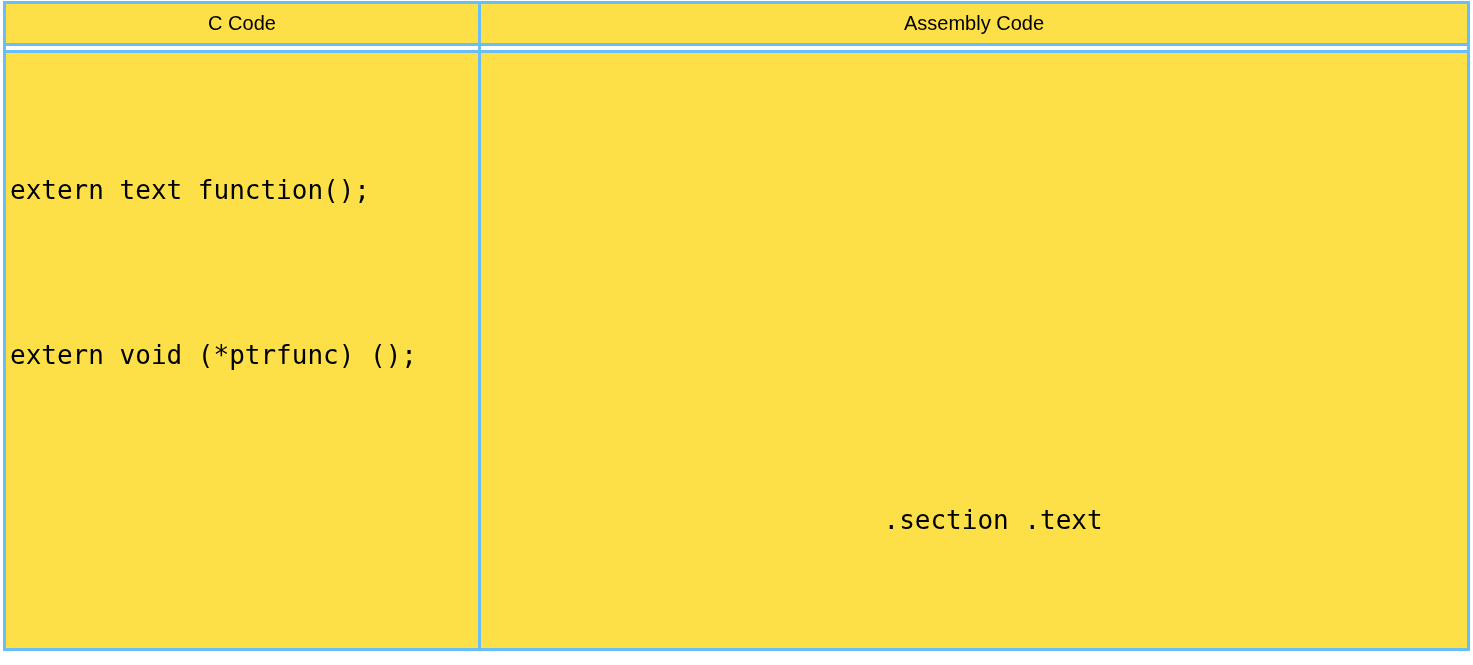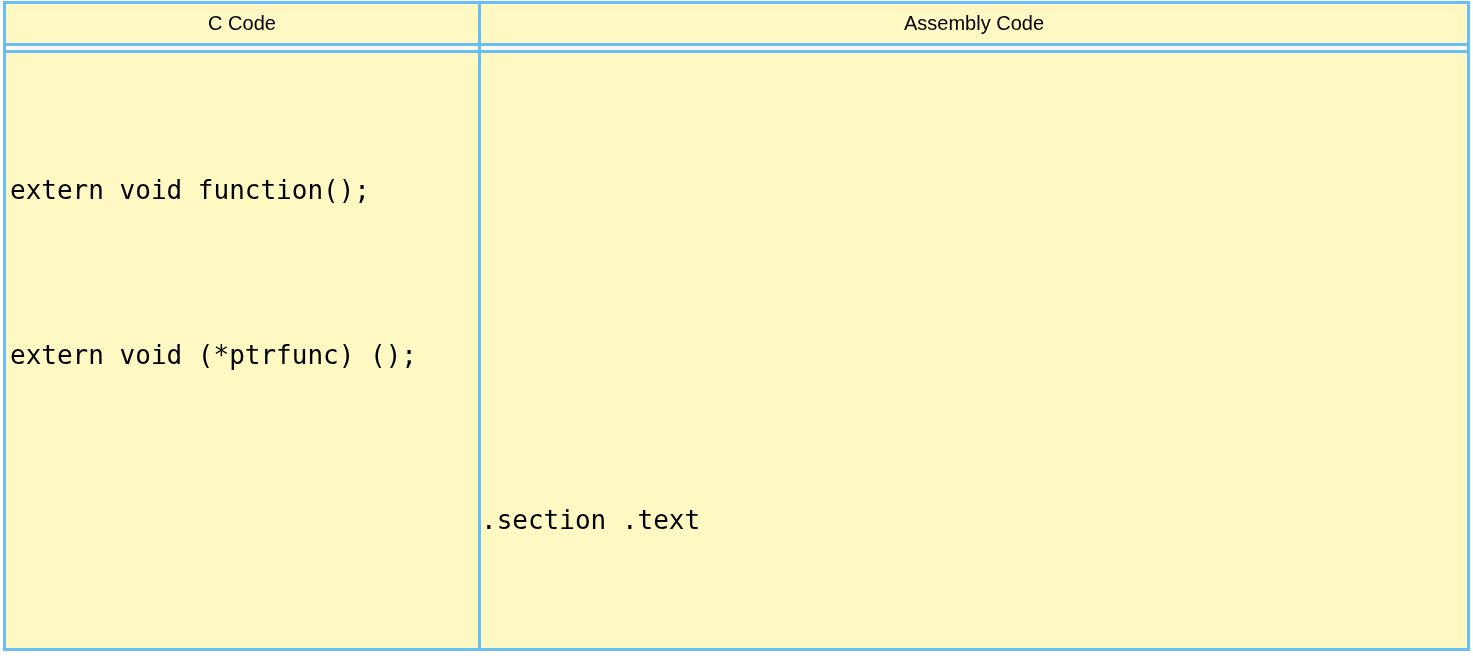--- a/index.html
+++ b/index.html
@@ -15,21 +15,21 @@
     color: #000000;
   }
   .code-table {
     margin: 1px 3px 0 3px;
     height: 650px;
     box-sizing: border-box;
     border: 3px solid var(--border-color, #69BEF5);
     display: grid;
     grid-template-columns: 472px 3px 1fr;
     grid-template-rows: 39px 3px 4px 3px 1fr;
-    background: #fef9c3;
+    background: #fde047;
     overflow: hidden;
   }
   .hdr {
     font-family: "Liberation Sans", sans-serif;
     font-size: 20px;
     line-height: 39px;
     text-align: center;
     white-space: nowrap;
     overflow: hidden;
   }
@@ -40,21 +40,21 @@
   .hline2 { grid-row: 4; grid-column: 1 / 4; background: var(--border-color, #69BEF5); }
   .vline  { grid-row: 1 / 6; grid-column: 2; background: var(--border-color, #69BEF5); }
   .body-col {
     grid-row: 5;
     overflow: hidden;
     font-size: 26px;
     line-height: 55px;
     white-space: pre;
   }
   .body-c { grid-column: 1; padding-left: 4px; }
-  .body-a { grid-column: 3; padding-left: 0; }
+  .body-a { grid-column: 3; padding-left: 14px; text-align: center; }
   .code-line {
     height: 55px;
     white-space: pre;
     overflow: visible;
   }
   .mnem {
     display: inline-block;
     width: 195px;
     white-space: pre;
     vertical-align: top;
@@ -70,21 +70,21 @@
 
   <div class="hdr hdr-c">C Code</div>
   <div class="hdr hdr-a">Assembly Code</div>
 
   <div class="hline1"></div>
   <div class="hgap"></div>
   <div class="hline2"></div>
   <div class="vline"></div>
 
   <div class="body-col body-c">
-    <div class="code-line">extern void function();</div>
+    <div class="code-line">extern text function();</div>
     <div class="code-line">extern void (*ptrfunc) ();</div>
     <div class="code-line"></div>
     
     
     
     
     
     
     
     

